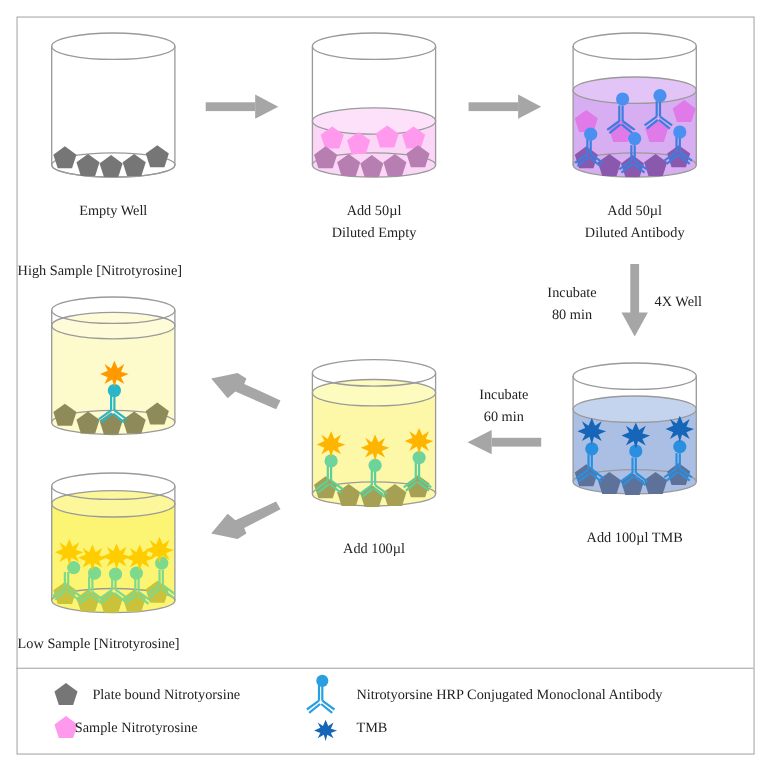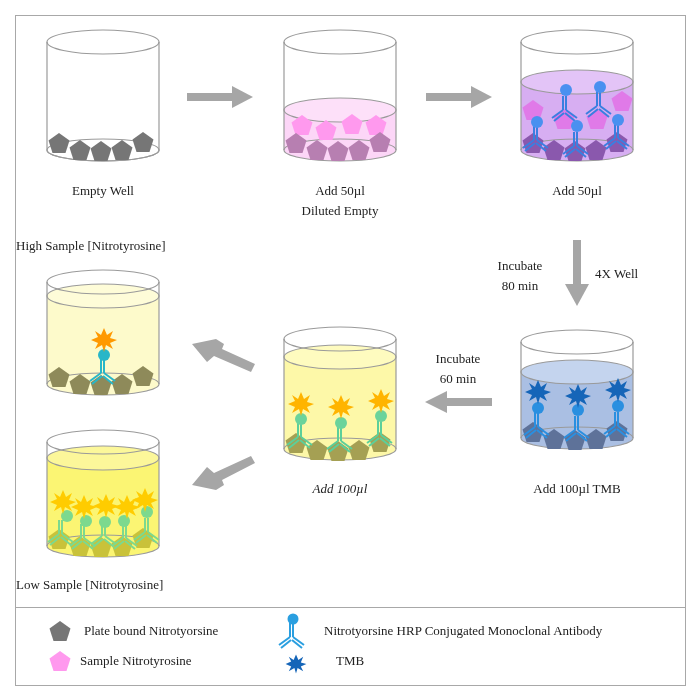--- a/index.html
+++ b/index.html
@@ -259,33 +259,34 @@
   <use href="#star" x="296" y="664" fill="#1565b8" transform="translate(296,664) scale(0.8) translate(-296,-664)"></use>
 </svg>
 
 <div class="lbl" style="left:47px;top:181px;width:112px;">Empty Well</div>
 <div class="lbl" style="left:260px;top:181px;width:160px;">
     <div>Add 50µl</div>
     <div>Diluted Empty</div>
   </div>
 <div class="lbl" style="left:497px;top:181px;width:160px;">
     <div>Add 50µl</div>
+    <div>Diluted Antibody</div>
   </div>
 <div class="lbl" style="left:480px;top:256px;width:80px;">
     <div>Incubate</div>
     <div>80 min</div>
   </div>
 <div class="lbl" style="left:595px;top:264px;width:80px;text-align:left;">4X Well</div>
 <div class="lbl" style="left:16px;top:236px;text-align:center;">High Sample [Nitrotyrosine]</div>
 <div class="lbl" style="left:418px;top:349px;width:80px;">
     <div>Incubate</div>
     <div>60 min</div>
   </div>
 <div class="lbl" style="left:497px;top:479px;width:160px;">Add 100µl  TMB</div>
-<div class="lbl" style="left:260px;top:479px;width:160px;font-style:italic;">
+<div class="lbl" style="left:260px;top:489px;width:160px;">
     <div>Add 100µl</div>
   </div>
 <div class="lbl" style="left:16px;top:575px;text-align:left;">Low Sample [Nitrotyrosine]</div>
 
 <div class="leg" style="left:84px;top:623px;">Plate bound Nitrotyorsine</div>
-<div class="leg" style="left:80px;top:653px;">Sample Nitrotyrosine</div>
+<div class="leg" style="left:68px;top:653px;">Sample Nitrotyrosine</div>
 <div class="leg" style="left:324px;top:623px;">Nitrotyorsine HRP Conjugated  Monoclonal Antibody</div>
-<div class="leg" style="left:324px;top:653px;margin-left:12px;">TMB</div>
+<div class="leg" style="left:324px;top:653px;">TMB</div>
 
 </body></html>

